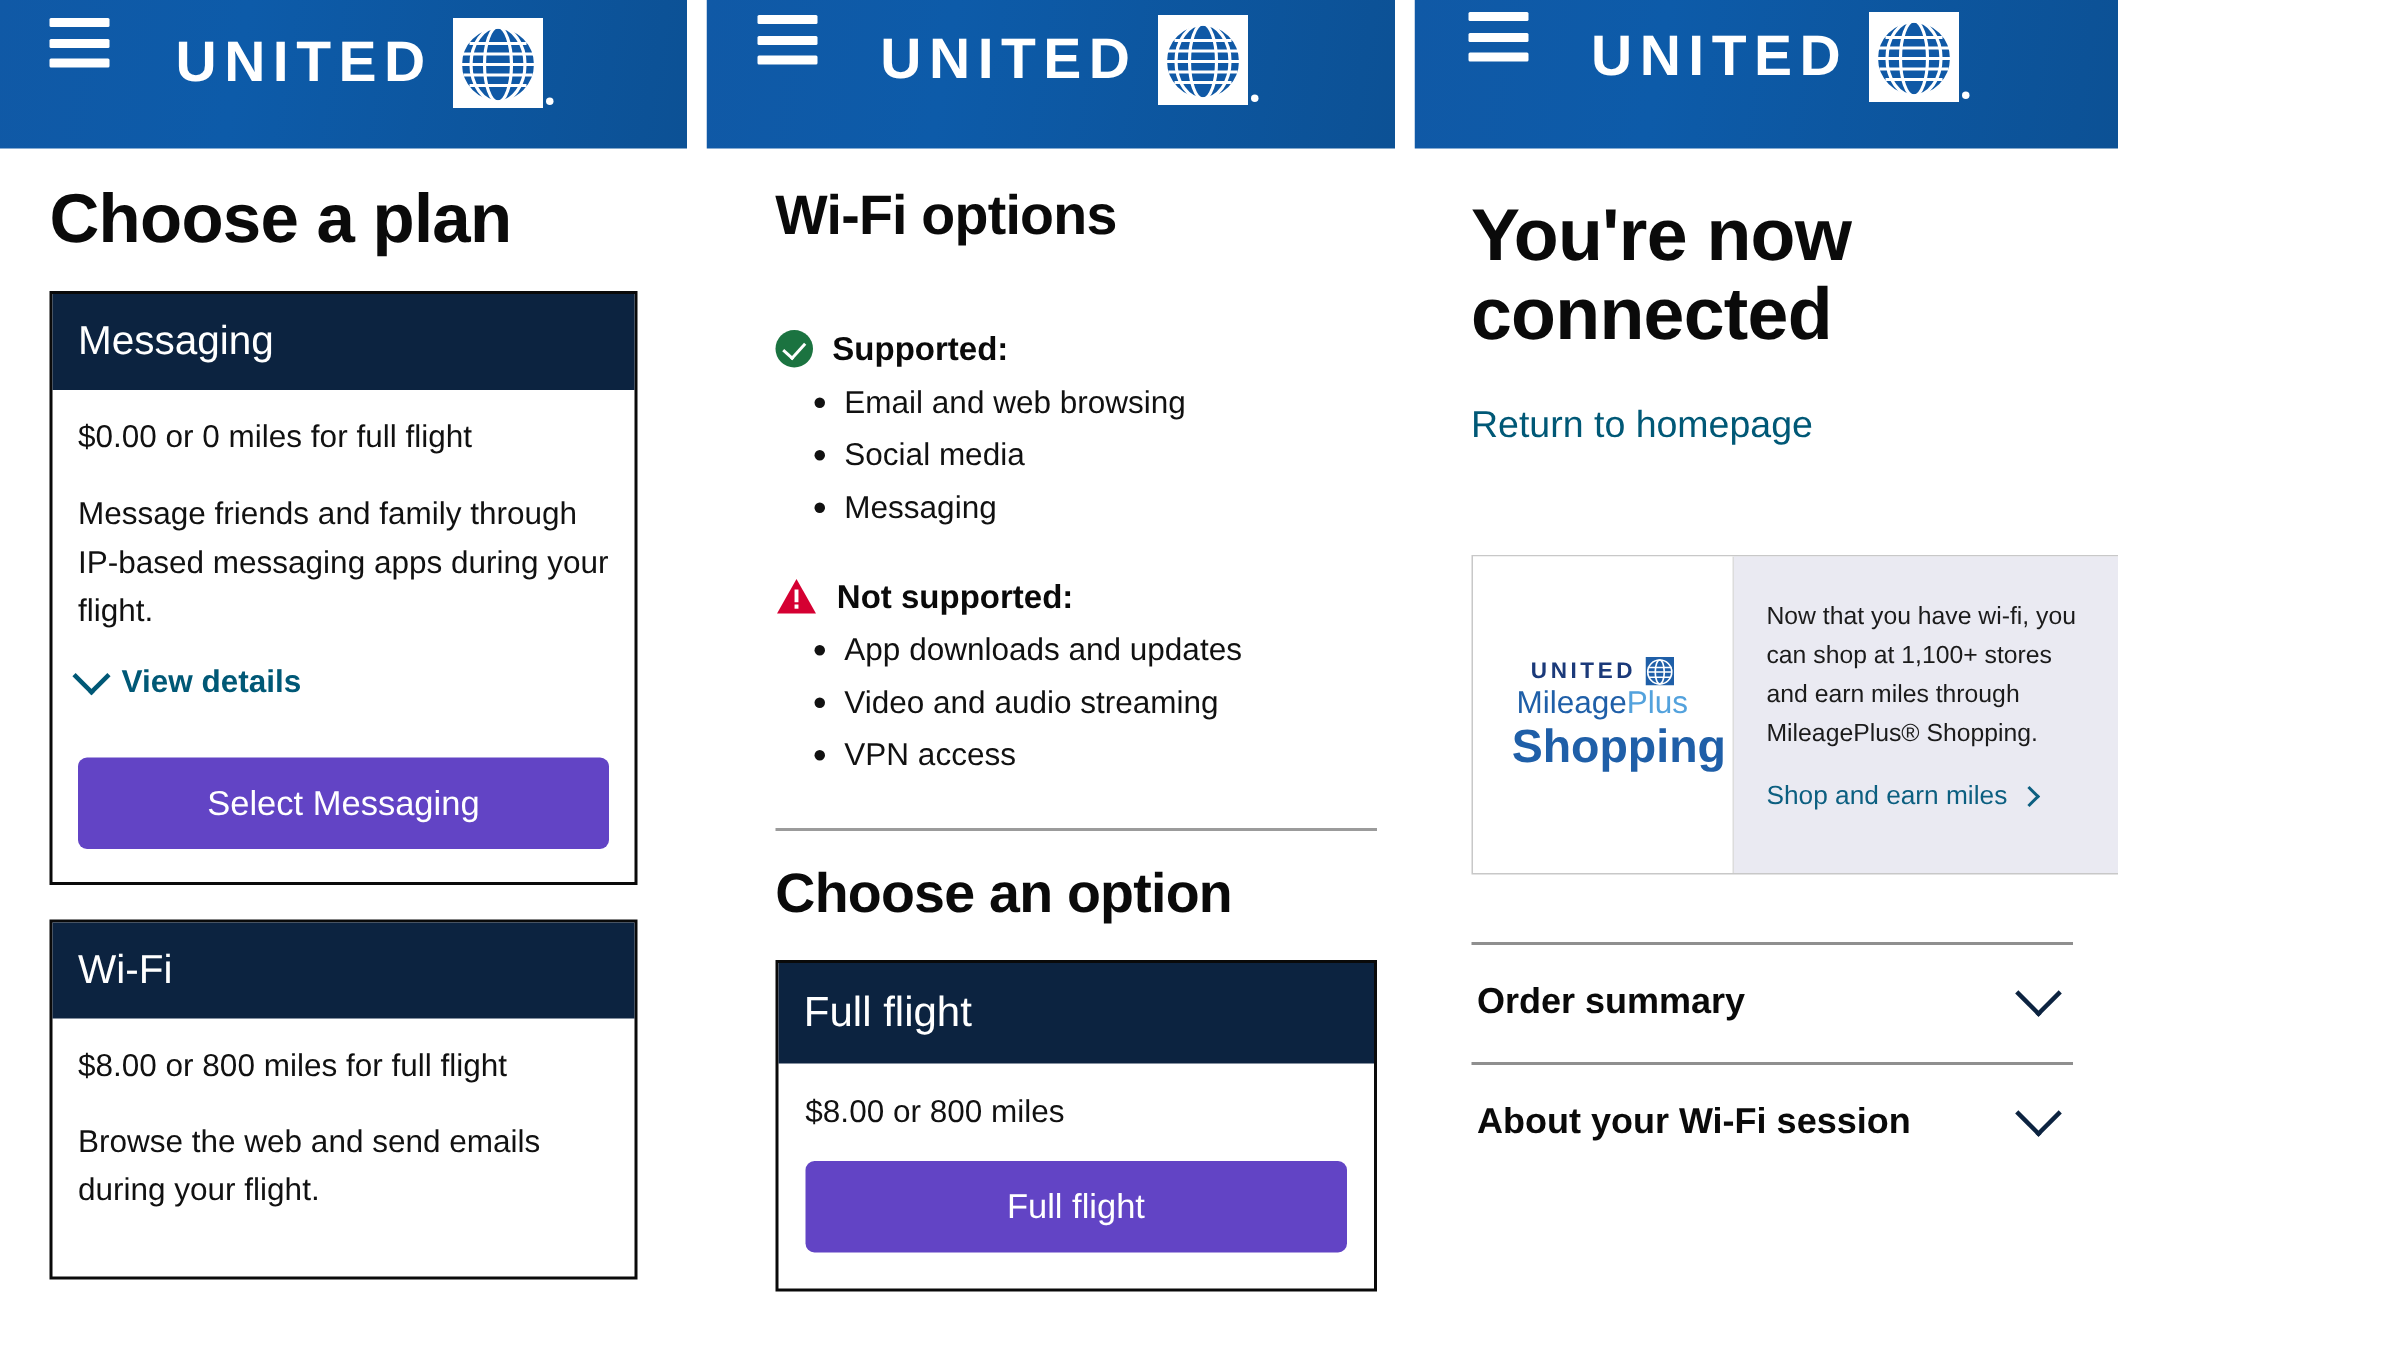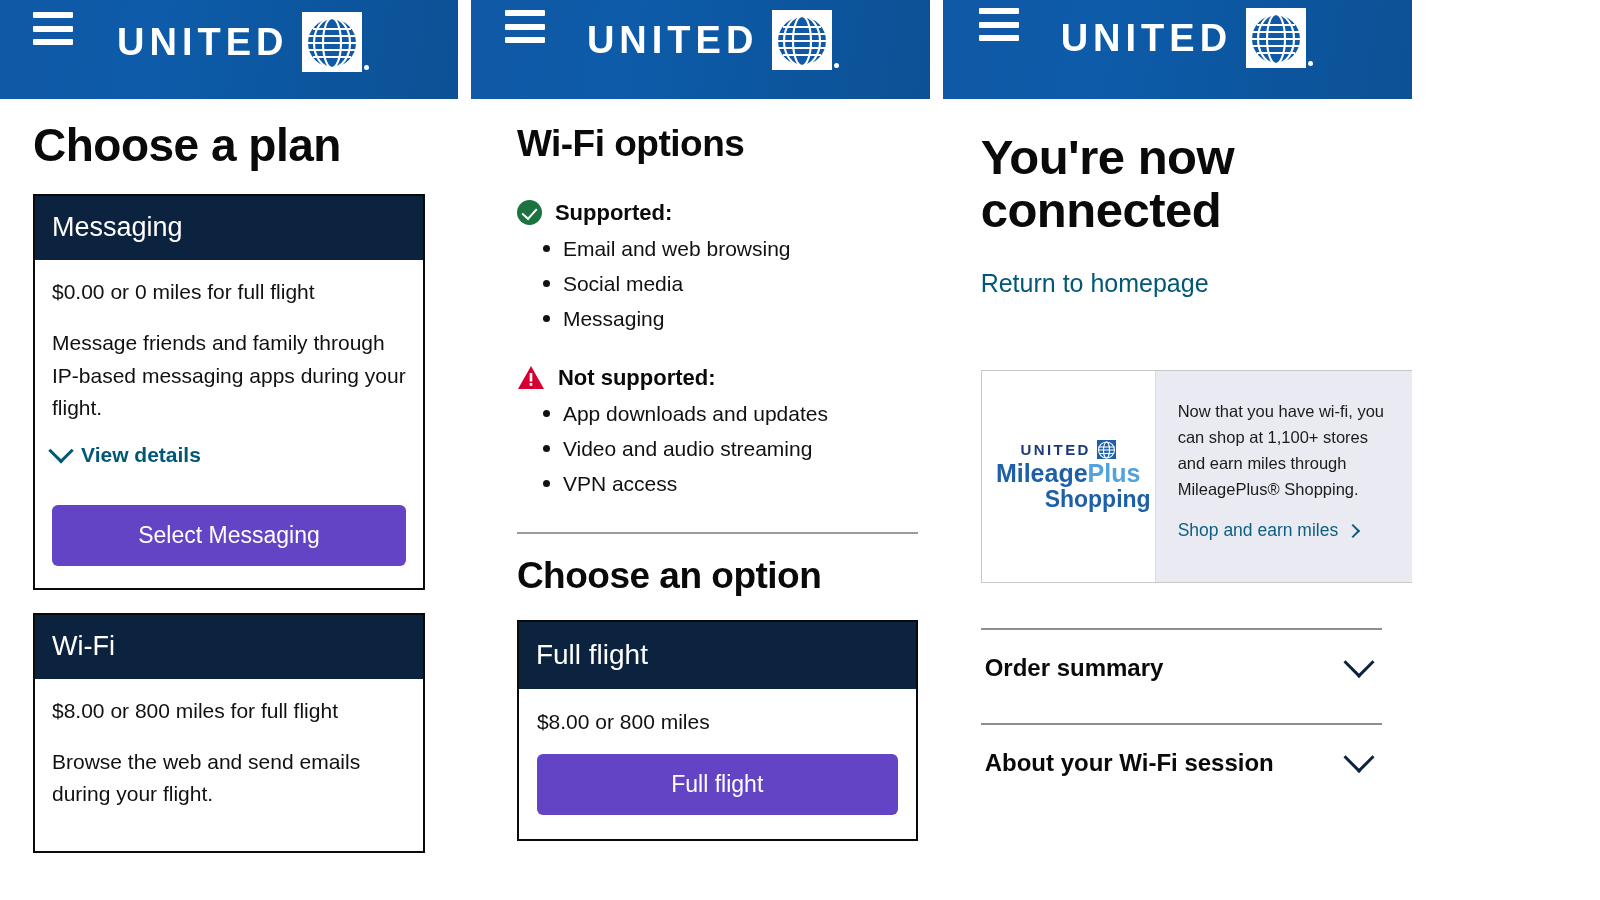--- a/index.html
+++ b/index.html
@@ -137,21 +137,21 @@
     text-align: center;
   }
 
   
   .opt-card { margin-top: 24px; }
   .opt-card .card-head { font-size: 28px; padding: 19px 17px 20px 17px; }
   .opt-card .card-body { padding: 19px 18px 24px 18px; border-radius: 29px; }
   .opt-card .card-price { font-size: 21px; margin-bottom: 19px; }
 
   
-  .support-block { margin-top: 36px; }
+  .support-block { margin-top: 56px; }
   .support-head {
     display: flex; align-items: center; gap: 13px;
     font-size: 22px; font-weight: 700; color: #0a0a0a;
     margin-bottom: 5px;
   }
   .icon-check {
     width: 25px; height: 25px; border-radius: 50%;
     background: #1b7340; position: relative; flex: 0 0 25px;
   }
   .icon-check:after {
@@ -203,23 +203,23 @@
     border-right: 1px solid #dcdcdc;
   }
   .mp-united {
     display: flex; align-items: center; gap: 6px;
     margin-bottom: 1px;
   }
   .mp-united-text {
     color: #1b3a7a; font-size: 15px; font-weight: 700; letter-spacing: 2.4px;
   }
   .mp-globe { width: 19px; height: 19px; }
-  .mp-line1 { font-size: 25px; font-weight: 700; line-height: 1.08; color: #1f5fa8; }
+  .mp-line1 { font-size: 21px; font-weight: 400; line-height: 1.08; color: #1f5fa8; }
   .mp-line1 .light { color: #53a2dd; }
-  .mp-line2 { font-size: 23px; font-weight: 700; line-height: 1.08; color: #1f5fa8; align-self: flex-end; padding-right: 4px;}
+  .mp-line2 { font-size: 31px; font-weight: 700; line-height: 1.08; color: #1f5fa8; align-self: flex-end; padding-right: 4px;}
   .promo-text {
     flex: 1;
     background: #eaeaf2;
     padding: 27px 18px 20px 22px;
   }
   .promo-copy { font-size: 16.5px; color: #1b1b1b; line-height: 1.58; }
   .promo-cta {
     margin-top: 18px;
     color: #0c5f80;
     font-size: 17.5px;
@@ -231,21 +231,20 @@
     border-right: 2.2px solid currentColor; border-top: 2.2px solid currentColor;
     transform: rotate(45deg);
   }
 
   .accordion { margin-top: 45px; }
   .acc-row {
     display: flex; align-items: center; justify-content: space-between;
     border-top: 2px solid #8f8f8f;
     padding: 24px 4px 26px 4px;
     cursor: pointer;
-    margin-top: 15px;
   }
   .acc-label { font-size: 24px; font-weight: 700; color: #0a0a0a; }
   .chev-down {
     width: 22px; height: 22px;
     border-right: 3px solid #0c2340; border-bottom: 3px solid #0c2340;
     transform: rotate(45deg) translate(-4px,-4px);
     margin-right: 8px;
   }
 </style>
 </head>

